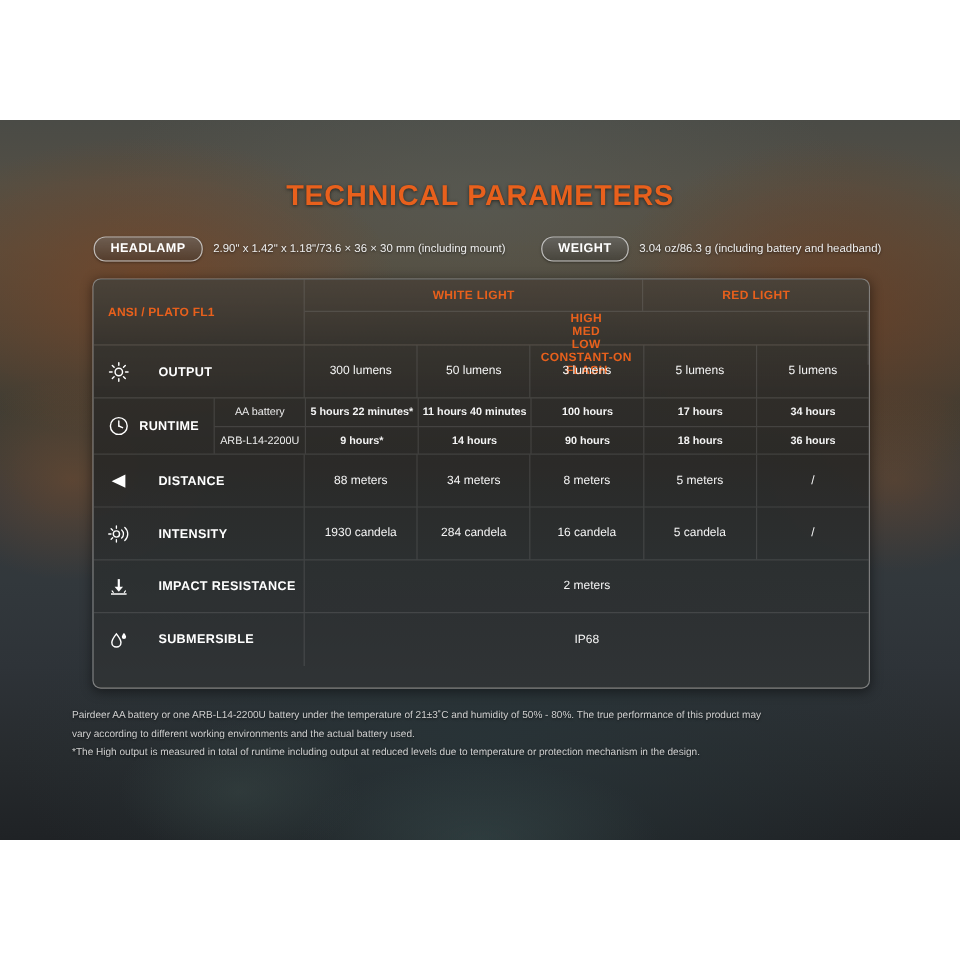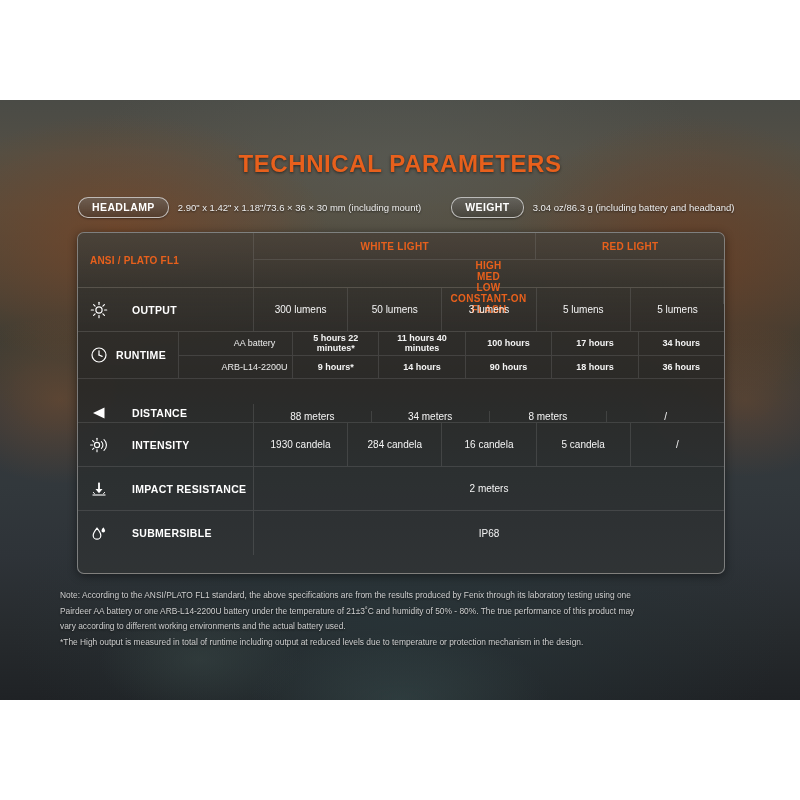--- a/index.html
+++ b/index.html
@@ -239,21 +239,21 @@
     border-right: 1px solid rgba(150,150,150,0.22);
     font-size: 10px;
     color: #f4f4f4;
     text-align: center;
     padding: 0 2px;
     box-sizing: border-box;
   }
   .val:last-child { border-right: none; }
 
   #row-output { height: 44px; background: linear-gradient(180deg, rgba(62,58,52,0.35), rgba(46,44,41,0.2)); }
-  #row-distance { height: 44px; align-items: flex-end; }
+  #row-distance { height: 44px; }
   #row-intensity { height: 44px; }
   #row-impact { height: 44px; }
   #row-submersible { height: 44px; }
 
   
   #row-runtime {
     height: 46px;
     display: flex;
     border-bottom: 1px solid rgba(150,150,150,0.22);
   }
@@ -281,21 +281,20 @@
   .batt-cell {
     width: 75px;
     flex: 0 0 75px;
     display: flex;
     align-items: center;
     justify-content: center;
     border-right: 1px solid rgba(150,150,150,0.22);
     font-size: 9px;
     color: #ededed;
     text-align: center;
-    margin-left: 38px;
   }
   .rt-values { flex: 1 1 auto; display: flex; }
   .rt-values .val { font-size: 9px; font-weight: bold; }
 
   
   .fullspan {
     flex: 1 1 auto;
     display: flex;
     align-items: center;
     justify-content: center;
@@ -426,20 +425,21 @@
           <svg width="18" height="18" viewBox="0 0 18 18">
             <polygon points="14.5,3.5 14.5,14.5 3,9" fill="#ffffff"></polygon>
           </svg>
         </span>
         <span class="label-text">DISTANCE</span>
       </div>
       <div class="values">
         <div class="val">88 meters</div>
         <div class="val">34 meters</div>
         <div class="val">8 meters</div>
+        <div class="val">5 meters</div>
         <div class="val">/</div>
       </div>
     </div>
 
     <div class="row" id="row-intensity">
       <div class="label-cell">
         <span class="icon">
           <svg width="18" height="18" viewBox="0 0 18 18">
             <circle cx="7" cy="9" r="2.6" fill="none" stroke="#ffffff" stroke-width="1.2"></circle>
             <g stroke="#ffffff" stroke-width="1.1" stroke-linecap="round">
@@ -493,19 +493,18 @@
           </svg>
         </span>
         <span class="label-text">SUBMERSIBLE</span>
       </div>
       <div class="fullspan">IP68</div>
     </div>
 
   </div>
 
   <div id="note">
-    <p>Note: According to the ANSI/PLATO FL1 standard, the above specifications are from the results produced by Fenix through its laboratory testing using one</p>
     <p>Pairdeer AA battery or one ARB-L14-2200U battery under the temperature of 21±3˚C and humidity of 50% - 80%. The true performance of this product may</p>
     <p>vary according to different working environments and the actual battery used.</p>
     <p>*The High output is measured in total of runtime including output at reduced levels due to temperature or protection mechanism in the design.</p>
   </div>
 
 </div>
 
 </body></html>

